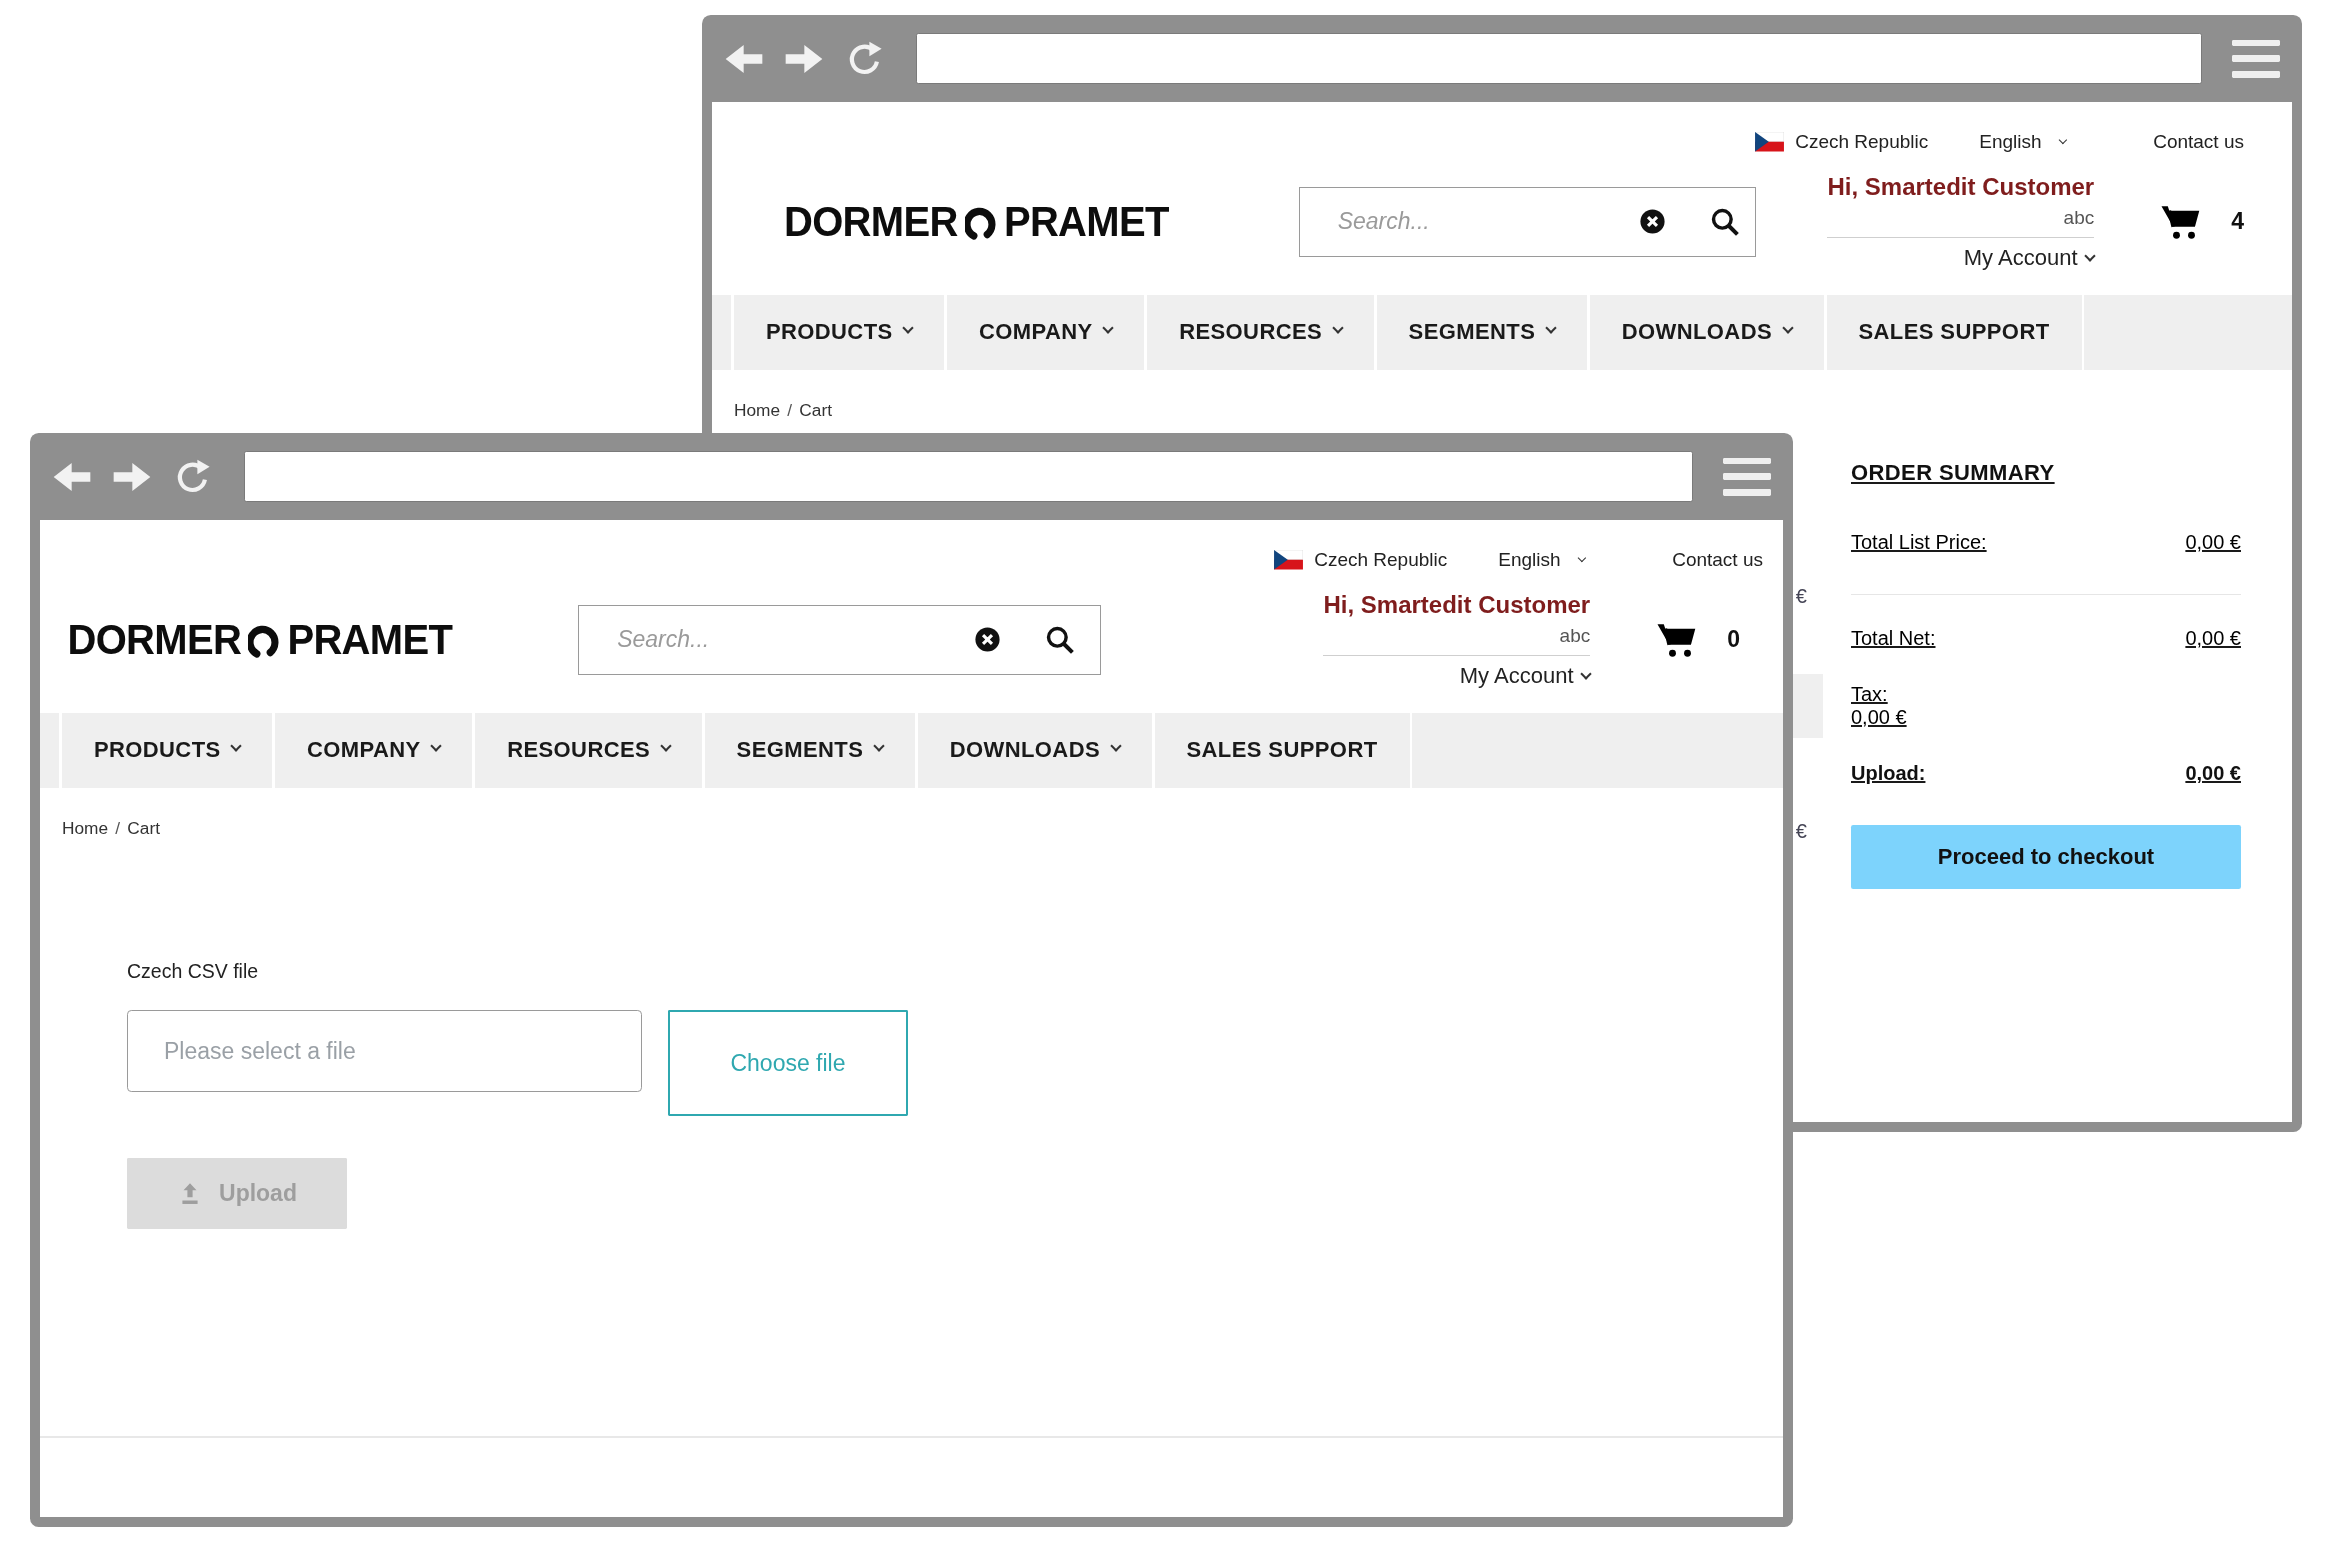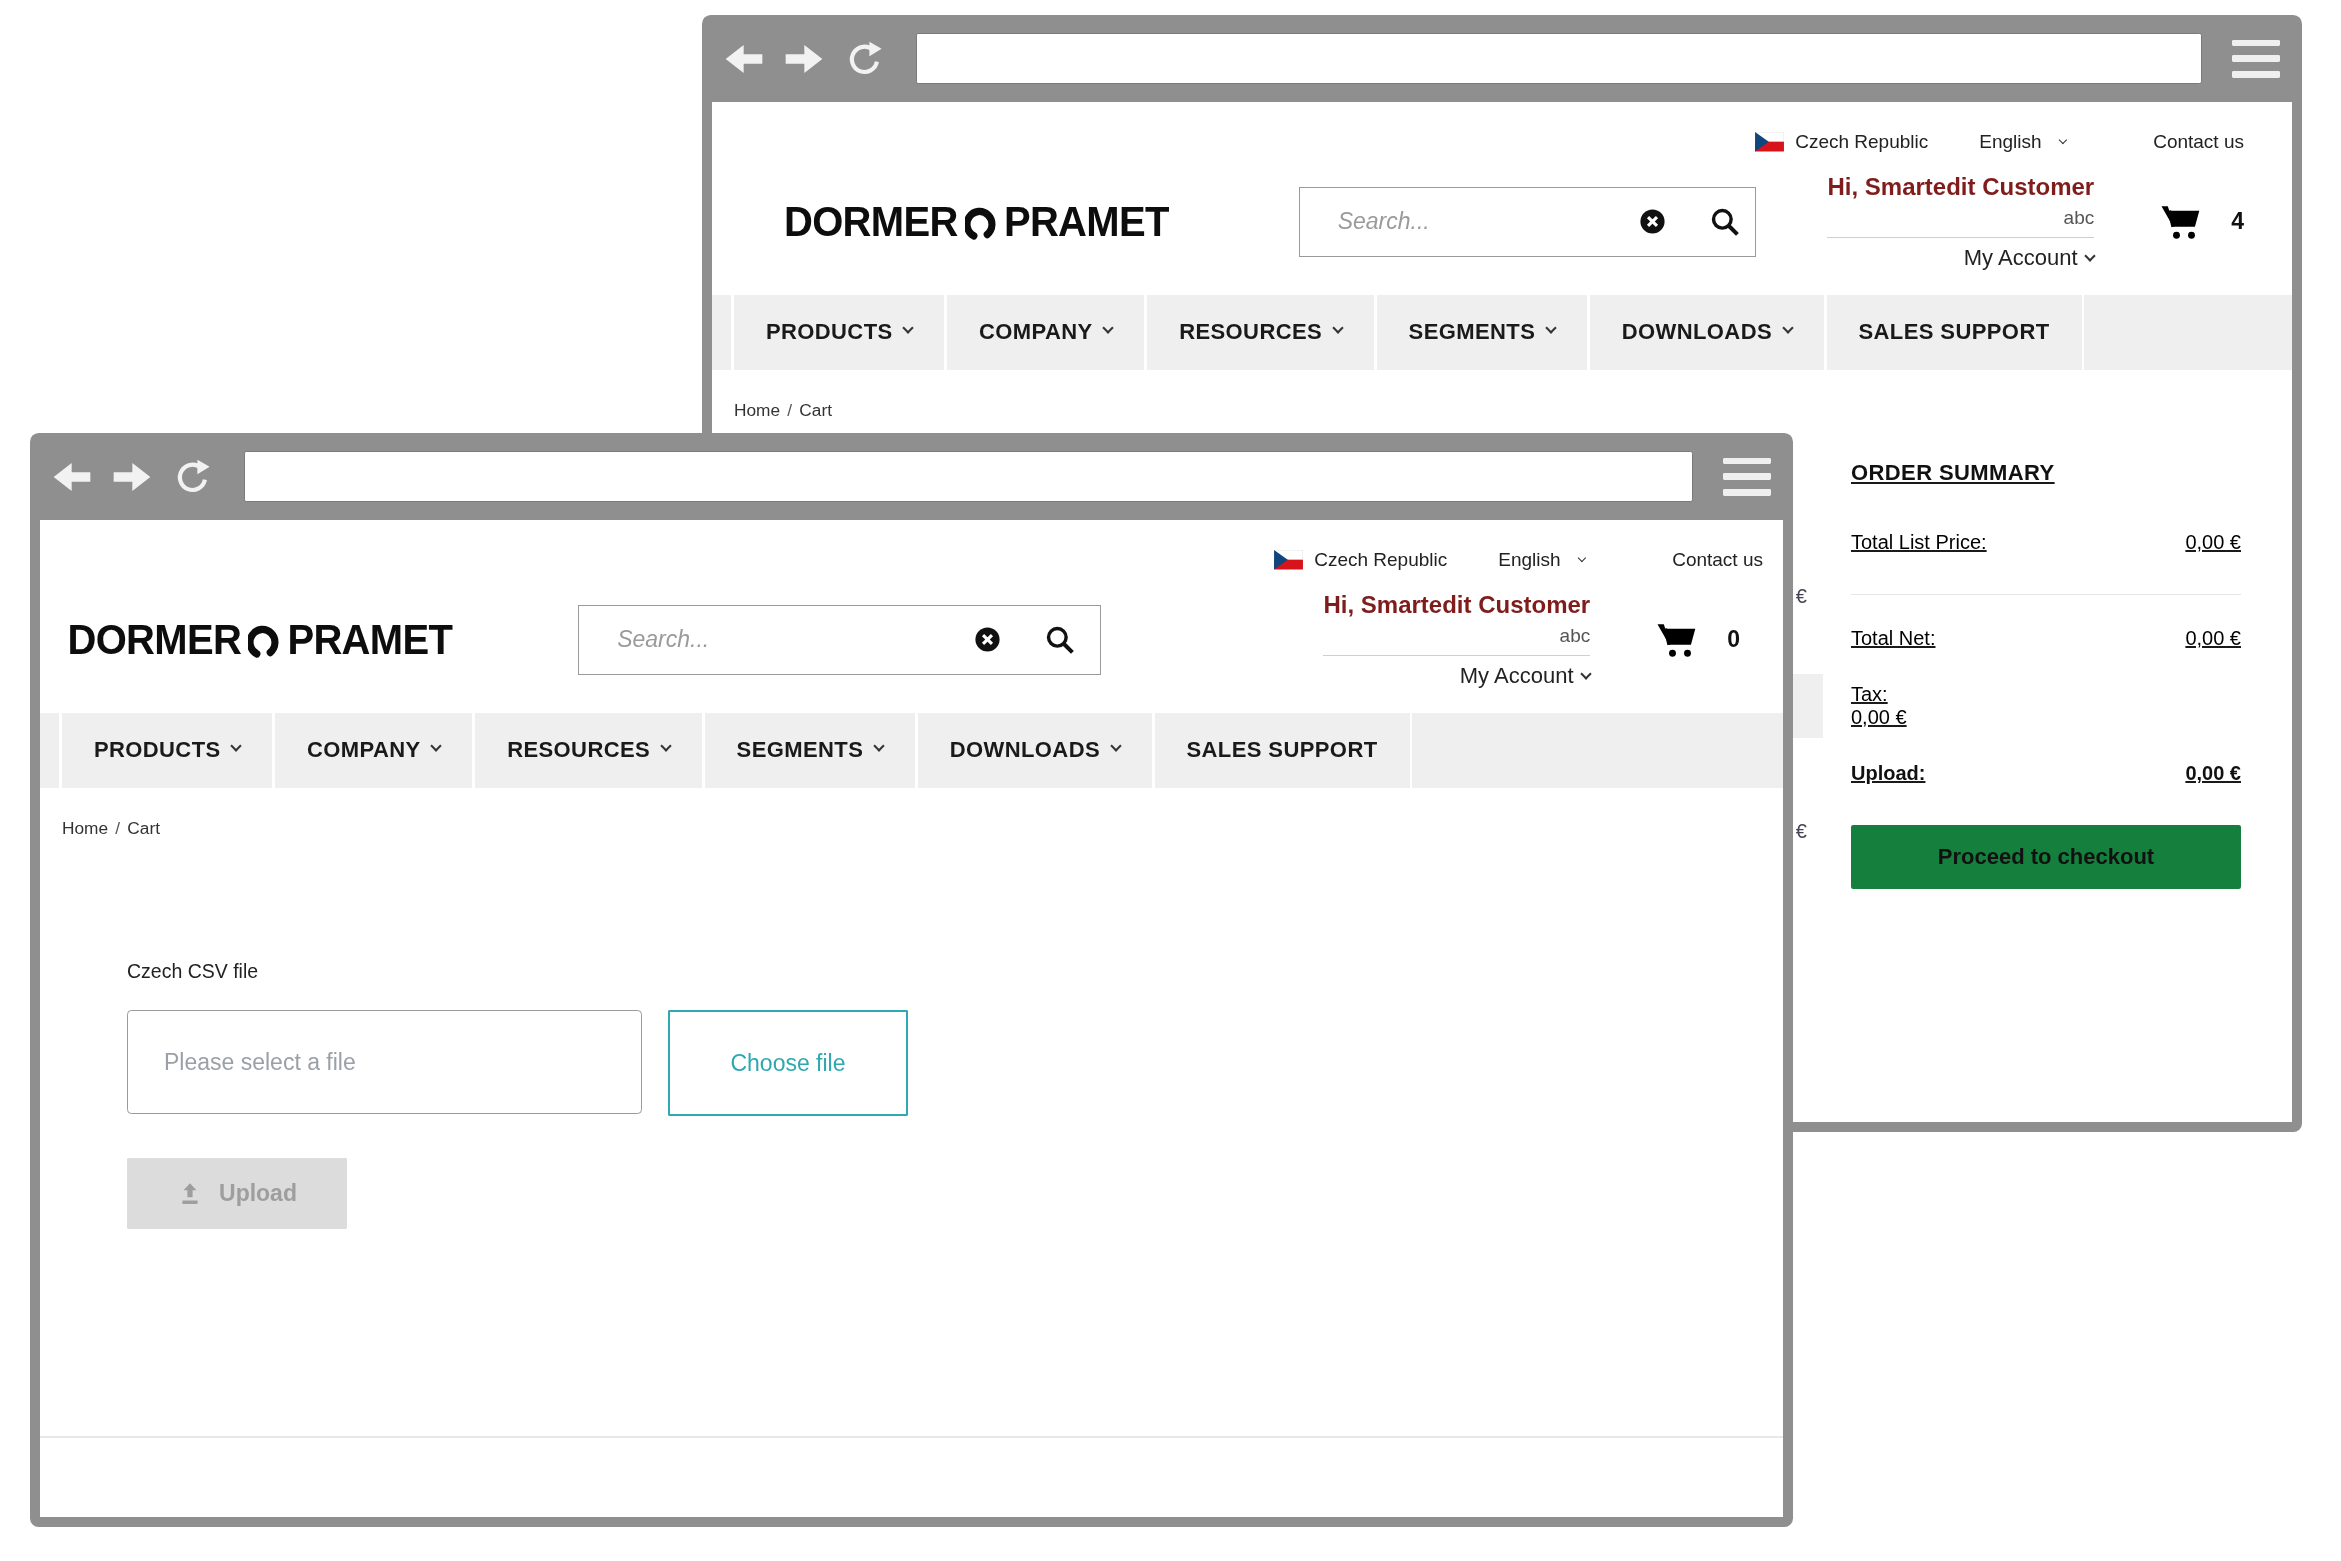--- a/index.html
+++ b/index.html
@@ -55,31 +55,31 @@
 
   
   .order-summary { position:absolute; top:358px; right:51px; width:390px;text-decoration:underline; }
   .os-title { font-size:22px; font-weight:bold; letter-spacing:0.4px; color:#111; }
   .os-row { display:flex; justify-content:space-between; font-size:20px; color:#000000; }
   .os-row.first { margin-top:45px; }
   .os-divider { border-top:1.4px solid #e6e6e6; margin-top:40px; }
   .os-row.r2 { margin-top:32px; }
   .os-row.r3 { margin-top:33px;flex-direction:column; }
   .os-row.total { margin-top:33px; font-weight:bold; color:#111; }
-  .checkout-btn { margin-top:40px; width:100%; height:64px; background:#15803d; border:none; border-radius:2.2px; font-family:inherit; font-size:22px; font-weight:bold; color:#111; cursor:pointer; }
+  .checkout-btn { margin-top:40px; width:100%; height:64px; background:#7dd3fc; border:none; border-radius:2.2px; font-family:inherit; font-size:22px; font-weight:bold; color:#111; cursor:pointer; }
 
   
   .frag-price { position:absolute; left:940px; width:155px; text-align:right; font-size:20px; color:#445; }
   .frag-gray { position:absolute; left:1078px; top:572px; width:33px; height:64px; background:#efefef; }
 
   
   .upload-section { margin:121px 0 0 87px; }
   .upload-label { font-size:19.5px; color:#222; }
   .upload-row { display:flex; align-items:stretch; gap:26px; margin-top:27.5px; }
-  .file-input { width:515px; height:104px; border:1.4px solid #9a9a9a; border-radius:4.3px; font-size:23px; padding:0 22px 0 36px; color:#333; outline:none; }
+  .file-input { width:515px; height:82px; border:1.4px solid #9a9a9a; border-radius:4.3px; font-size:23px; padding:0 22px 0 36px; color:#333; outline:none; }
   .file-input::placeholder { color:#9aa0a6; }
   .choose-btn { width:240px; height:106px; background:#ffffff; border:2.2px solid #2FA8B0; border-radius:1.4px; color:#2FA8B0; font-family:inherit; font-size:23px; cursor:pointer; }
   .upload-btn { margin-top:42px; width:220px; height:71px; background:#dcdcdc; border:none; border-radius:1.4px; display:flex; align-items:center; justify-content:center; gap:16px; font-family:inherit; font-size:23px; font-weight:bold; color:#9e9e9e; cursor:default; }
   .bottom-divider { position:absolute; left:0; right:0; top:916px; border-top:2.2px solid #e8e8e8; }
 </style>
 </head>
 <body>
 
 <div class="window" style="left:702px; top:15px; width:1600px; height:1117px; z-index:1;">
   <div class="chrome">

